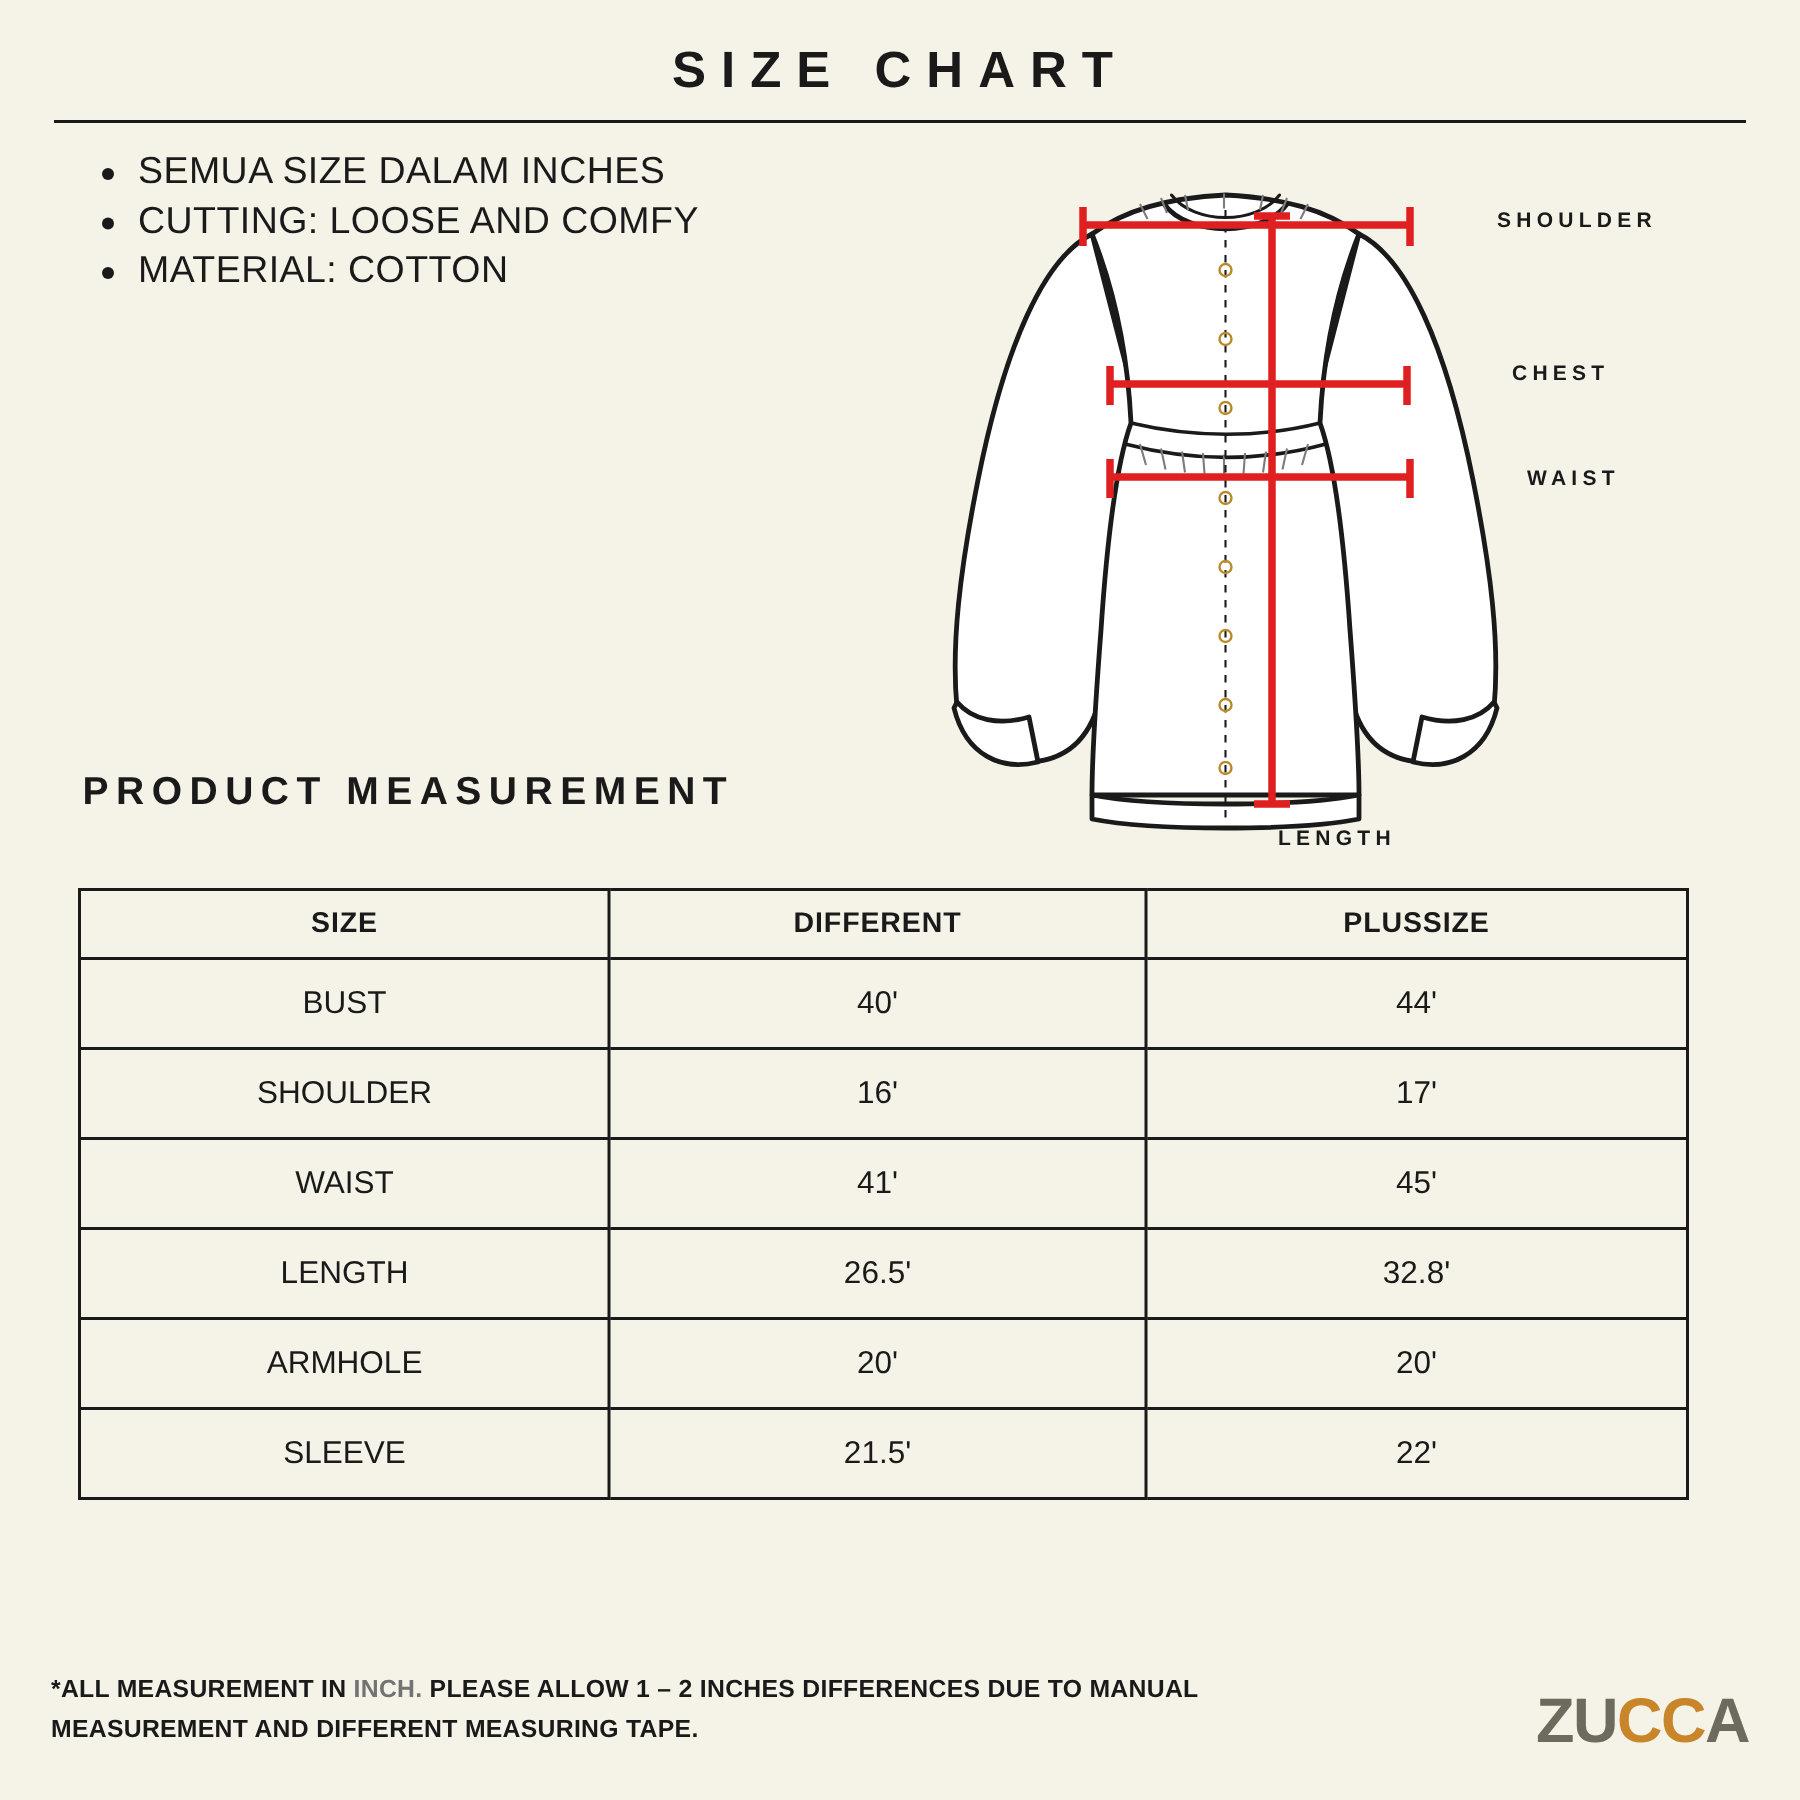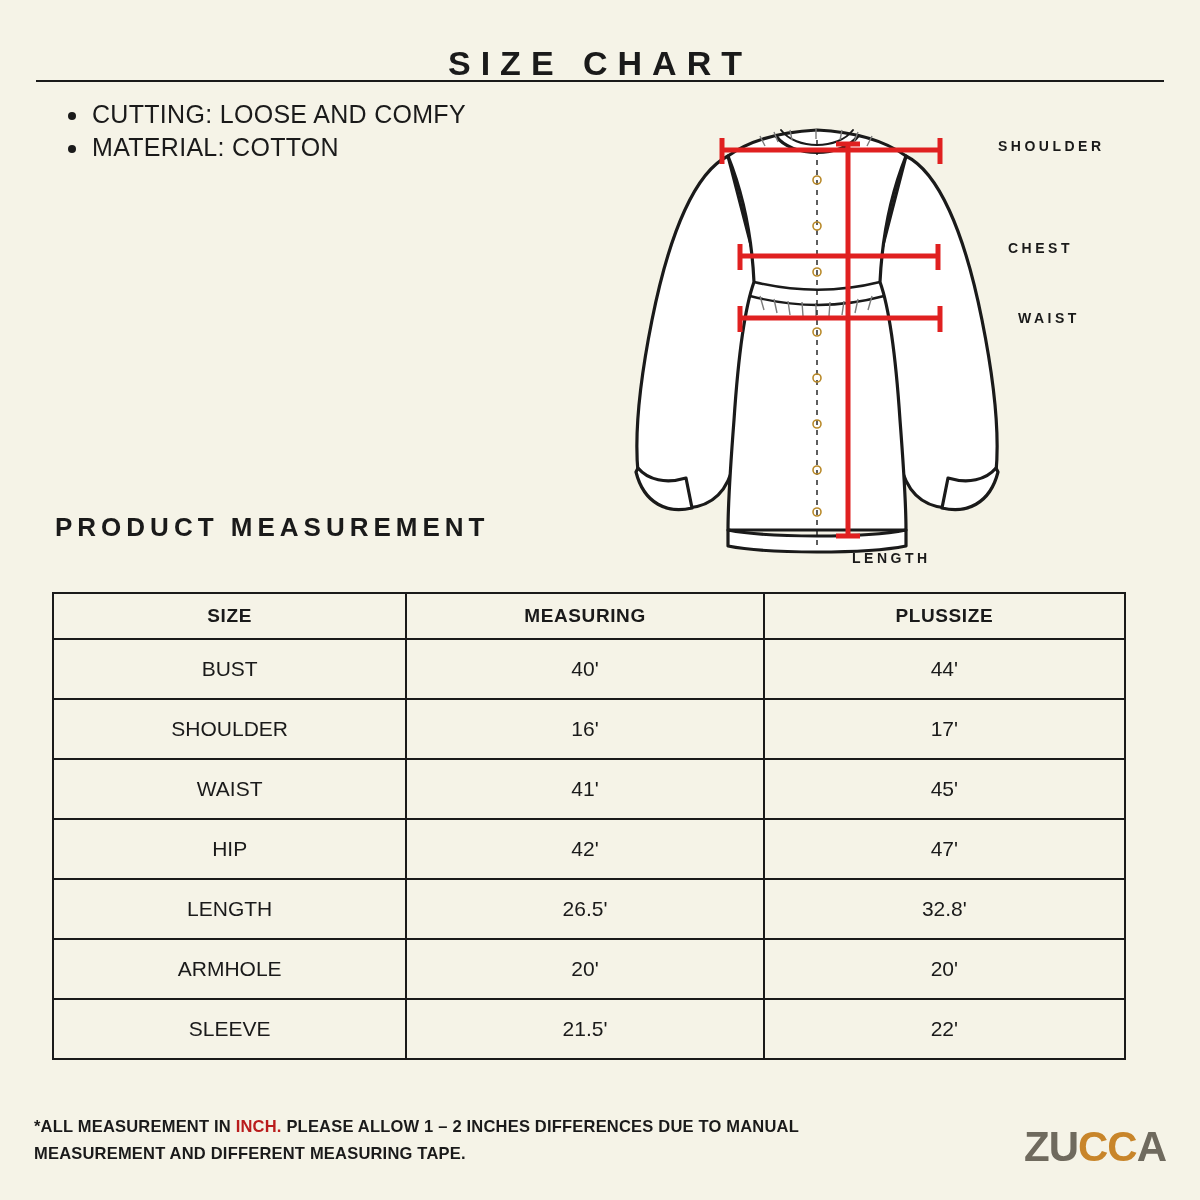--- a/index.html
+++ b/index.html
@@ -12,21 +12,21 @@
     overflow: hidden;
   }
   .page {
     position: relative;
     width: 1200px; height: 1200px;
     background: #f5f3e7;
   }
   
   .title {
     position: absolute;
-    top: 44px; left: 0; width: 1200px;
+    top: 28px; left: 0; width: 1200px;
     text-align: center;
     font-size: 34px;
     font-weight: bold;
     letter-spacing: 10px;
   }
   .title-rule {
     position: absolute;
     top: 80px; left: 36px;
     width: 1128px; height: 2px;
     background: #1a1a1a;
@@ -108,21 +108,21 @@
   
   .footnote {
     position: absolute;
     top: 1113px; left: 34px;
     width: 840px;
     font-size: 16.5px;
     font-weight: bold;
     line-height: 27px;
     letter-spacing: 0.2px;
   }
-  .footnote .inch { color: #b91c1c; }
+  .footnote .inch { color: #737373; }
 
   
   .logo {
     position: absolute;
     top: 1126px; right: 34px;
     font-size: 42px;
     font-weight: bold;
     letter-spacing: -1px;
     line-height: 1;
     text-align: center;
@@ -135,20 +135,21 @@
 </style>
 </head>
 <body>
 
 <div class="page">
 
   <div class="title">SIZE CHART</div>
   <div class="title-rule"></div>
 
   <ul class="bullets">
+    <li>SEMUA SIZE DALAM INCHES</li>
     <li>CUTTING: LOOSE AND COMFY</li>
     <li>MATERIAL: COTTON</li>
   </ul>
 
   <div class="illus">
     <svg width="560" height="480" viewBox="0 0 560 480">
       <g fill="#ffffff" stroke="#1a1a1a" stroke-width="3.2" stroke-linejoin="round" stroke-linecap="round">
 
         <path d="M128 56 C 96 72, 70 130, 52 220 C 40 280, 34 330, 38 372
                  C 42 398, 60 410, 88 408 C 112 406, 128 392, 134 362
@@ -228,46 +229,41 @@
 
   <table class="size-table">
     <colgroup>
         <col class="c1">
         <col class="c2">
         <col class="c3">
       </colgroup>
     <thead>
       <tr>
         <th>SIZE</th>
-        <th>MEASURING</th>
+        <th>DIFFERENT</th>
         <th>PLUSSIZE</th>
       </tr>
     </thead>
     <tbody>
       <tr>
         <td>BUST</td>
         <td>40'</td>
         <td>44'</td>
       </tr>
       <tr>
         <td>SHOULDER</td>
         <td>16'</td>
         <td>17'</td>
       </tr>
       <tr>
         <td>WAIST</td>
         <td>41'</td>
         <td>45'</td>
       </tr>
       <tr>
-        <td>HIP</td>
-        <td>42'</td>
-        <td>47'</td>
-      </tr>
-      <tr>
         <td>LENGTH</td>
         <td>26.5'</td>
         <td>32.8'</td>
       </tr>
       <tr>
         <td>ARMHOLE</td>
         <td>20'</td>
         <td>20'</td>
       </tr>
       <tr>

